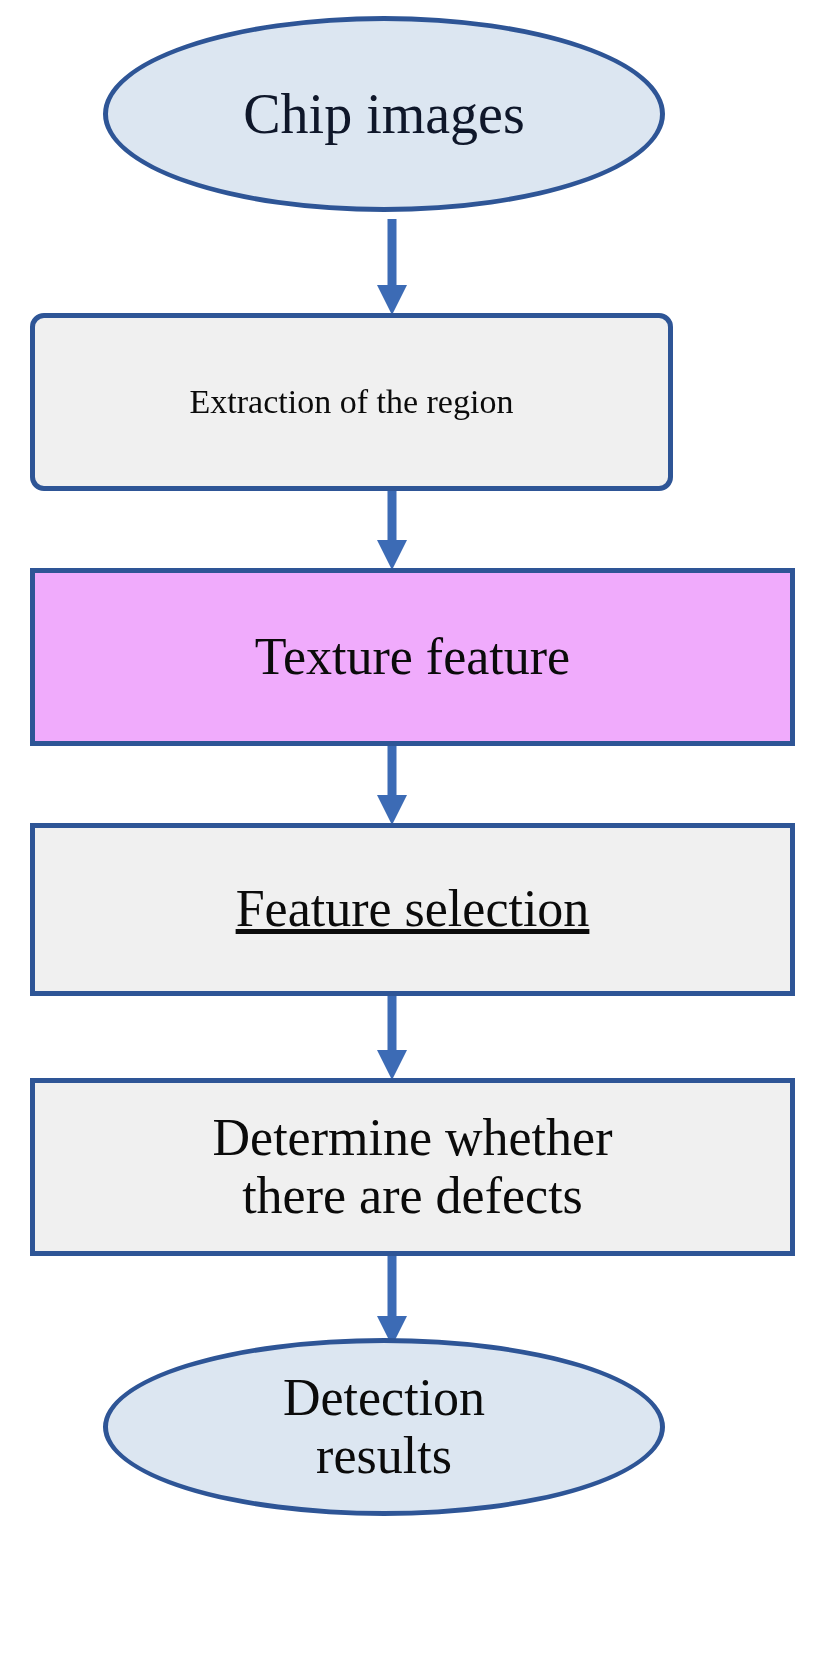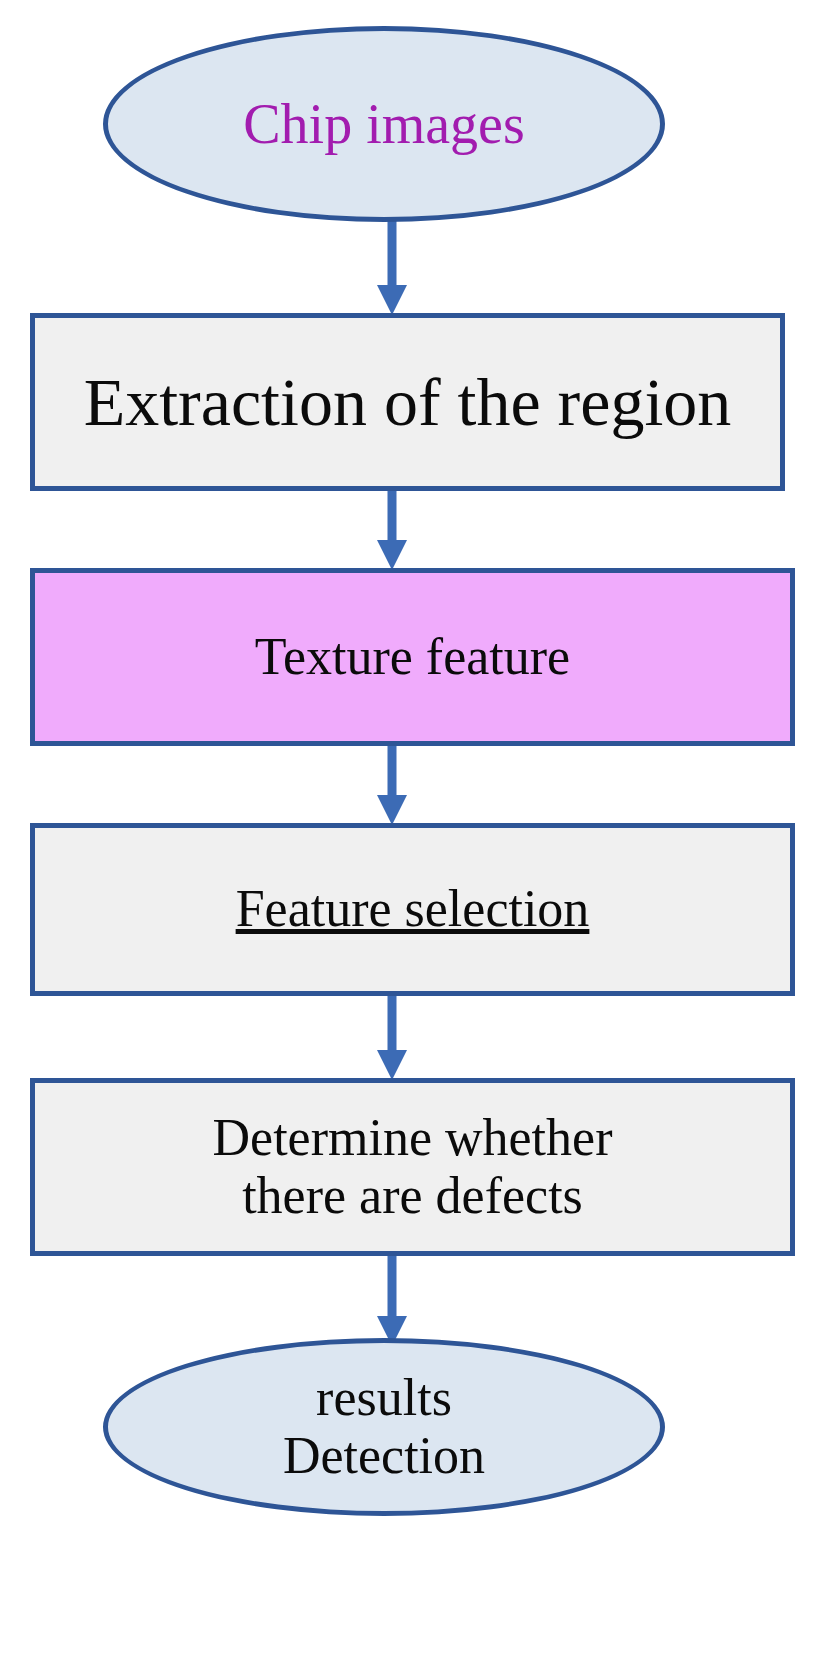--- a/index.html
+++ b/index.html
@@ -78,33 +78,33 @@
         <rect x="17.5" y="0" width="9" height="58" fill="#3C6BB5"></rect>
         <polygon points="7,56 37,56 22,86" fill="#3C6BB5"></polygon>
       </svg>
     </div>
     <div class="connector" style="left: 370px; top: 1254px; width: 44px; height: 92px;">
       <svg width="44" height="92" viewBox="0 0 44 92">
         <rect x="17.5" y="0" width="9" height="64" fill="#3C6BB5"></rect>
         <polygon points="7,62 37,62 22,92" fill="#3C6BB5"></polygon>
       </svg>
     </div>
-    <div class="node node-terminal" style="left: 103px; top: 26px; width: 562px; height: 196px; font-size: 56px; border-color: rgb(46, 85, 150); background: rgb(220, 230, 241); color: #a21caf; text-align: right;">
+    <div class="node node-terminal" style="left: 103px; top: 16px; width: 562px; height: 196px; font-size: 56px; border-color: rgb(46, 85, 150); background: rgb(220, 230, 241); color: #0f172a; text-align: right;">
       <span class="node-line">Chip images</span>
     </div>
-    <div class="node node-process" style="left: 30px; top: 313px; width: 755px; height: 178px; font-size: 68px; border-color: rgb(46, 85, 150); background: rgb(240, 240, 240); color: rgb(11, 11, 11);">
+    <div class="node node-process" style="left: 30px; top: 313px; width: 643px; height: 178px; font-size: 34px; border-color: rgb(46, 85, 150); background: rgb(240, 240, 240); color: rgb(11, 11, 11); border-radius: 14px;">
       <span class="node-line">Extraction of the region</span>
     </div>
     <div class="node node-process" style="left: 30px; top: 568px; width: 765px; height: 178px; font-size: 52px; border-color: rgb(46, 85, 150); background: #f0abfc; color: rgb(11, 11, 11);">
       <span class="node-line">Texture feature</span>
     </div>
     <div class="node node-process" style="left: 30px; top: 823px; width: 765px; height: 173px; font-size: 52px; border-color: rgb(46, 85, 150); background: rgb(240, 240, 240); color: rgb(11, 11, 11); text-decoration: underline;">
       <span class="node-line">Feature selection</span>
     </div>
     <div class="node node-process" style="left: 30px; top: 1078px; width: 765px; height: 178px; font-size: 52px; border-color: rgb(46, 85, 150); background: rgb(240, 240, 240); color: rgb(11, 11, 11); text-align: center;">
       <span class="node-line">Determine whether</span>
       <span class="node-line">there are defects</span>
     </div>
     <div class="node node-terminal" style="left: 103px; top: 1338px; width: 562px; height: 178px; font-size: 52px; border-color: rgb(46, 85, 150); background: rgb(220, 230, 241); color: rgb(11, 11, 11);">
+      <span class="node-line">Detection</span>
       <span class="node-line">results</span>
-      <span class="node-line">Detection</span>
     </div>
   </div>
 
 </body></html>

